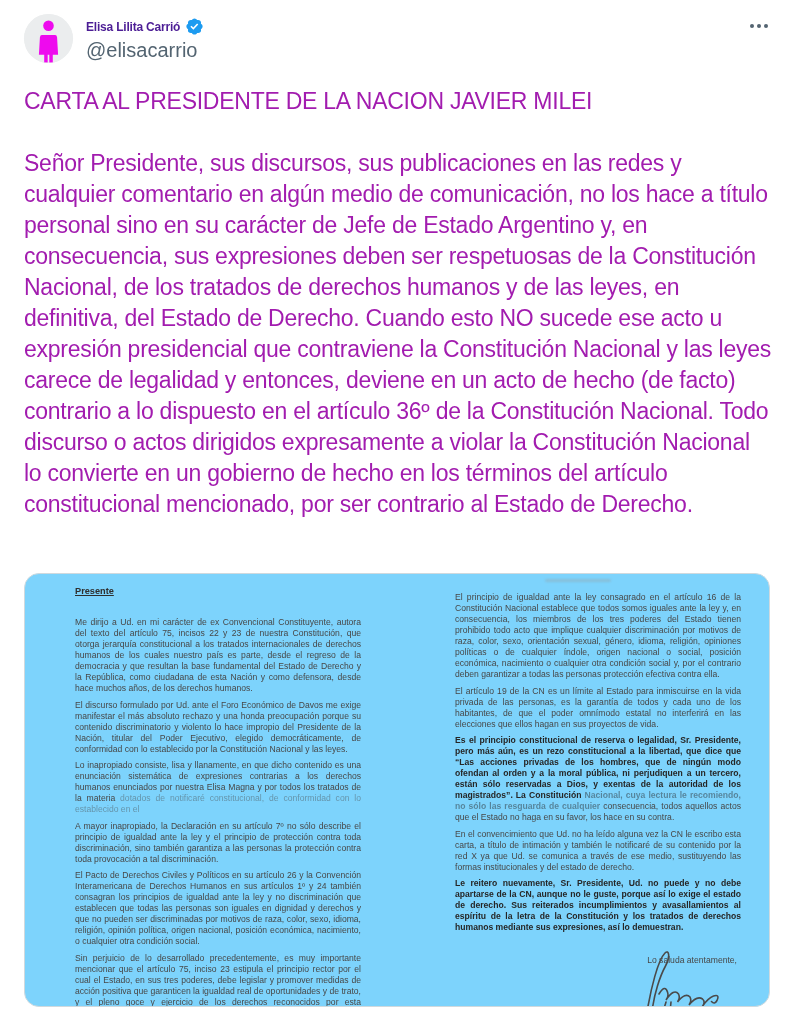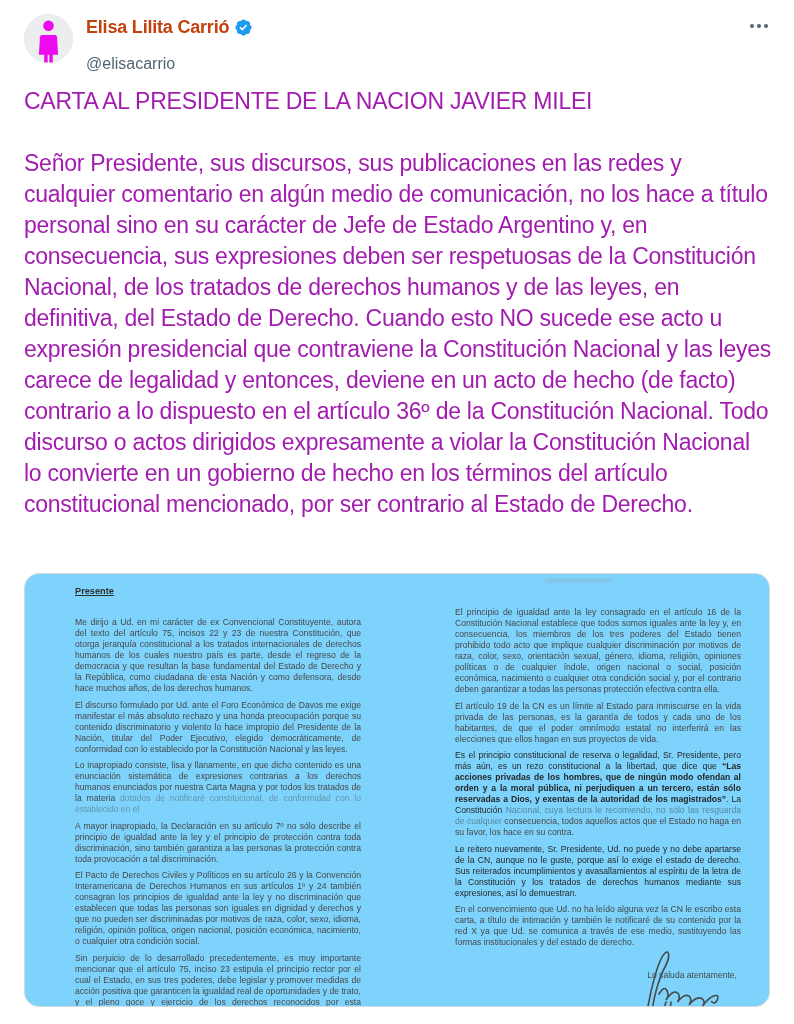--- a/index.html
+++ b/index.html
@@ -5,44 +5,44 @@
   html,body{margin:0;padding:0;background:#fff;}
   .page{position:relative;width:794px;height:1024px;background:#fff;overflow:hidden;
         font-family:"Liberation Sans",sans-serif;-webkit-font-smoothing:antialiased;}
 
   
   .avatar{position:absolute;left:24px;top:14px;width:49px;height:49px;border-radius:50%;
           background:#ebedee;overflow:hidden;cursor:pointer;}
   .avatar svg{display:block;width:100%;height:100%;}
   .author-block{position:absolute;left:86px;top:17px;}
   .author-name-row{display:flex;align-items:center;gap:5px;}
-  .author-name{font-size:18px;font-weight:700;color:#c2410c;letter-spacing:-.2px;cursor:pointer;}
+  .author-name{font-size:12px;font-weight:700;color:#4c1d95;letter-spacing:-.2px;cursor:pointer;}
   .verified{width:19px;height:19px;display:inline-block;}
-  .author-handle{font-size:16px;color:#536471;margin-top:17px;cursor:pointer;}
+  .author-handle{font-size:20px;color:#536471;margin-top:3px;cursor:pointer;}
   .more-btn{position:absolute;right:22px;top:20px;display:flex;gap:3px;padding:4px;cursor:pointer;}
   .more-btn i{width:4px;height:4px;border-radius:50%;background:#536471;}
 
   
   .tweet-text{position:absolute;left:24px;top:86px;width:748px;
               font-size:23px;line-height:31px;color:#a21caf;letter-spacing:-.25px;
               white-space:pre-line;}
 
   
   .media-card{position:absolute;left:24px;top:573px;width:744px;height:432px;
               border:1px solid #cfd9de;border-radius:15px;background:#7dd3fc;overflow:hidden;cursor:pointer;}
   .letter-col{position:absolute;top:10px;width:286px;color:#474747;
               font-size:8.6px;line-height:11px;text-align:justify;}
   .col-left{left:50px;}
-  .col-right{left:430px;top:33px;}
+  .col-right{left:430px;top:18px;}
   .letter-heading{font-weight:700;text-decoration:underline;color:#2e2e2e;
                   font-size:9.2px;margin:2px 0 20px 0;text-align:left;}
   .lp{margin:0 0 5.5px 0;}
   .lp.right{text-align:right;margin-top:22px;padding-right:4px;}
   .s-n{font-weight:400;}
-  .s-b{font-weight:400;color:#262626;}
+  .s-b{font-weight:700;color:#262626;}
   .s-bi{font-weight:700;color:#262626;}
   .faded{opacity:.45;filter:blur(.3px);}
   .smudge{position:absolute;left:520px;top:5px;width:66px;height:3px;background:#9a9a9a;
           opacity:.35;filter:blur(1px);border-radius:2px;}
   .signature{position:absolute;right:26px;bottom:-6px;width:108px;height:66px;}
   .signature svg{display:block;width:100%;height:100%;}
 </style>
 </head>
 <body>
 
@@ -79,34 +79,34 @@
 Señor Presidente, sus discursos, sus publicaciones en las redes y cualquier comentario en algún medio de comunicación, no los hace a título personal sino en su carácter de Jefe de Estado Argentino y, en consecuencia, sus expresiones deben ser respetuosas de la Constitución Nacional, de los tratados de derechos humanos y de las leyes, en definitiva, del Estado de Derecho. Cuando esto NO sucede ese acto u expresión presidencial que contraviene la Constitución Nacional y las leyes carece de legalidad y entonces, deviene en un acto de hecho (de facto) contrario a lo dispuesto en el artículo 36º de la Constitución Nacional. Todo discurso o actos dirigidos expresamente a violar la Constitución Nacional lo convierte en un gobierno de hecho en los términos del artículo constitucional mencionado, por ser contrario al Estado de Derecho.</div>
 
   <div class="media-card">
     <div class="smudge"></div>
 
     <div class="letter-col col-left">
       <div class="letter-heading">Presente</div>
       <div>
           <p class="lp"><span class="s-n">Me dirijo a Ud. en mi carácter de ex Convencional Constituyente, autora del texto del artículo 75, incisos 22 y 23 de nuestra Constitución, que otorga jerarquía constitucional a los tratados internacionales de derechos humanos de los cuales nuestro país es parte, desde el regreso de la democracia y que resultan la base fundamental del Estado de Derecho y la República, como ciudadana de esta Nación y como defensora, desde hace muchos años, de los derechos humanos.</span></p>
           <p class="lp"><span class="s-n">El discurso formulado por Ud. ante el Foro Económico de Davos me exige manifestar el más absoluto rechazo y una honda preocupación porque su contenido discriminatorio y violento lo hace impropio del Presidente de la Nación, titular del Poder Ejecutivo, elegido democráticamente, de conformidad con lo establecido por la Constitución Nacional y las leyes.</span></p>
-          <p class="lp"><span class="s-n">Lo inapropiado consiste, lisa y llanamente, en que dicho contenido es una enunciación sistemática de expresiones contrarias a los derechos humanos enunciados por nuestra Carta Magna y por todos los tratados de la materia </span><span class="s-n faded">dotados de notificaré constitucional, de conformidad con lo establecido en el</span></p>
+          <p class="lp"><span class="s-n">Lo inapropiado consiste, lisa y llanamente, en que dicho contenido es una enunciación sistemática de expresiones contrarias a los derechos humanos enunciados por nuestra Elisa Magna y por todos los tratados de la materia </span><span class="s-n faded">dotados de notificaré constitucional, de conformidad con lo establecido en el</span></p>
           <p class="lp"><span class="s-n">A mayor inapropiado, la Declaración en su artículo 7º no sólo describe el principio de igualdad ante la ley y el principio de protección contra toda discriminación, sino también garantiza a las personas la protección contra toda provocación a tal discriminación.</span></p>
           <p class="lp"><span class="s-n">El Pacto de Derechos Civiles y Políticos en su artículo 26 y la Convención Interamericana de Derechos Humanos en sus artículos 1º y 24 también consagran los principios de igualdad ante la ley y no discriminación que establecen que todas las personas son iguales en dignidad y derechos y que no pueden ser discriminadas por motivos de raza, color, sexo, idioma, religión, opinión política, origen nacional, posición económica, nacimiento, o cualquier otra condición social.</span></p>
           <p class="lp"><span class="s-n">Sin perjuicio de lo desarrollado precedentemente, es muy importante mencionar que el artículo 75, inciso 23 estipula el principio rector por el cual el Estado, en sus tres poderes, debe legislar y promover medidas de acción positiva que garanticen la igualdad real de oportunidades y de trato, y el pleno goce y ejercicio de los derechos reconocidos por esta Constitución y por los tratados internacionales vigentes sobre derechos humanos, en particular respecto de los niños, las mujeres, los ancianos y las personas con discapacidad.</span></p>
         </div>
     </div>
 
     <div class="letter-col col-right">
       <div>
           <p class="lp"><span class="s-n">El principio de igualdad ante la ley consagrado en el artículo 16 de la Constitución Nacional establece que todos somos iguales ante la ley y, en consecuencia, los miembros de los tres poderes del Estado tienen prohibido todo acto que implique cualquier discriminación por motivos de raza, color, sexo, orientación sexual, género, idioma, religión, opiniones políticas o de cualquier índole, origen nacional o social, posición económica, nacimiento o cualquier otra condición social y, por el contrario deben garantizar a todas las personas protección efectiva contra ella.</span></p>
           <p class="lp"><span class="s-n">El artículo 19 de la CN es un límite al Estado para inmiscuirse en la vida privada de las personas, es la garantía de todos y cada uno de los habitantes, de que el poder omnímodo estatal no interferirá en las elecciones que ellos hagan en sus proyectos de vida.</span></p>
           <p class="lp"><span class="s-b">Es el principio constitucional de reserva o legalidad, Sr. Presidente, pero más aún, es un rezo constitucional a la libertad, que dice que </span><span class="s-bi">“Las acciones privadas de los hombres, que de ningún modo ofendan al orden y a la moral pública, ni perjudiquen a un tercero, están sólo reservadas a Dios, y exentas de la autoridad de los magistrados”</span><span class="s-b">. La Constitución </span><span class="s-b faded">Nacional, cuya lectura le recomiendo, no sólo las resguarda de cualquier </span><span class="s-n">consecuencia, todos aquellos actos que el Estado no haga en su favor, los hace en su contra.</span></p>
+          <p class="lp"><span class="s-n">En el convencimiento que Ud. no ha leído alguna vez la CN le escribo esta carta, a título de intimación y también le notificaré de su contenido por la red X ya que Ud. se comunica a través de ese medio, sustituyendo las formas institucionales y del estado de derecho.</span></p>
           <p class="lp"><span class="s-b">Le reitero nuevamente, Sr. Presidente, Ud. no puede y no debe apartarse de la CN, aunque no le guste, porque así lo exige el estado de derecho. Sus reiterados incumplimientos y avasallamientos al espíritu de la letra de la Constitución y los tratados de derechos humanos mediante sus expresiones, así lo demuestran.</span></p>
-          <p class="lp"><span class="s-n">En el convencimiento que Ud. no ha leído alguna vez la CN le escribo esta carta, a título de intimación y también le notificaré de su contenido por la red X ya que Ud. se comunica a través de ese medio, sustituyendo las formas institucionales y del estado de derecho.</span></p>
           <p class="lp right"><span class="s-n">Lo saluda atentamente,</span></p>
         </div>
     </div>
 
     <div class="signature">
       <svg viewBox="0 0 108 66">
         <g fill="none" stroke="#4a4a4a" stroke-width="1.6" stroke-linecap="round">
           <path d="M12 66 C16 42 23 14 30 7 C34 3 35.5 11 30.5 20 C25 30 19 48 17 66"></path>
           <path d="M24 48 q6 -10 8.5 -2 q1.5 5 -1.5 8 q8 -12 12.5 -6 q2 4 -1 8 q8 -10 12.5 -5 q2 4 -1 8 q8 -10 13.5 -6 q3.5 3 -.5 8 q6 -9 11.5 -11 q6.5 -2 3.5 4.5 q-2.5 4.5 -5.5 1"></path>
           <path d="M31 56 L28 66"></path>

